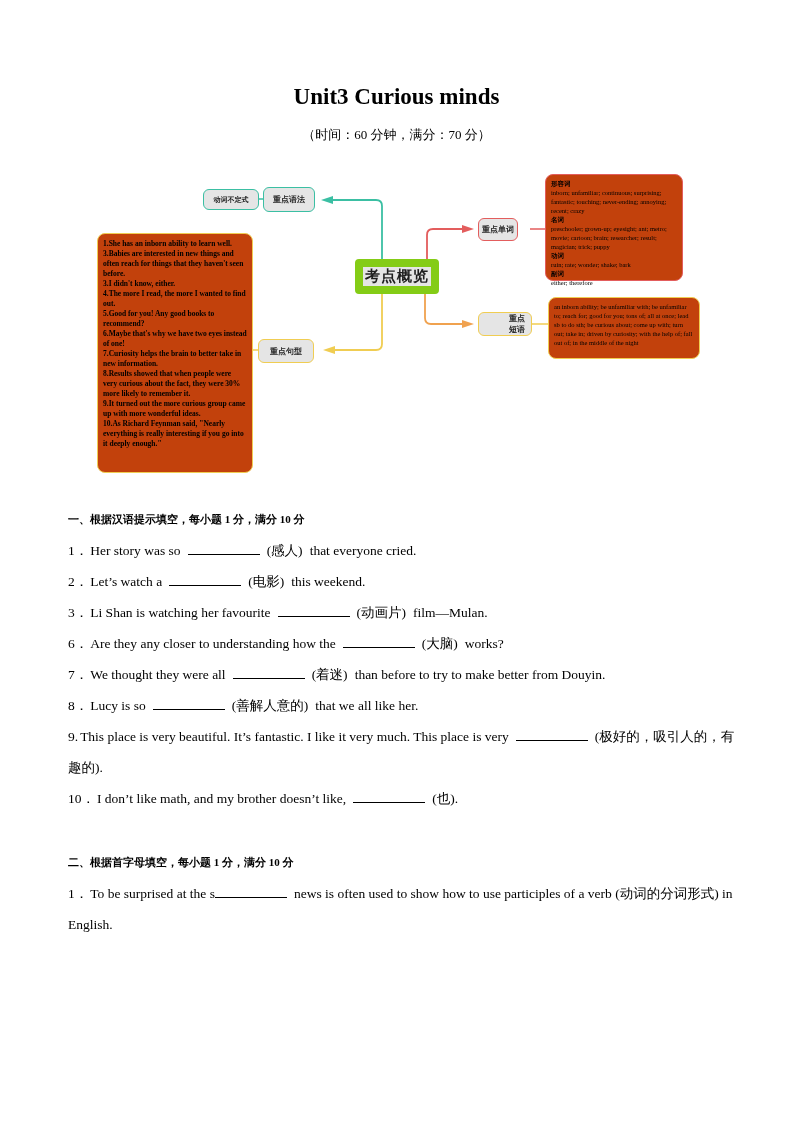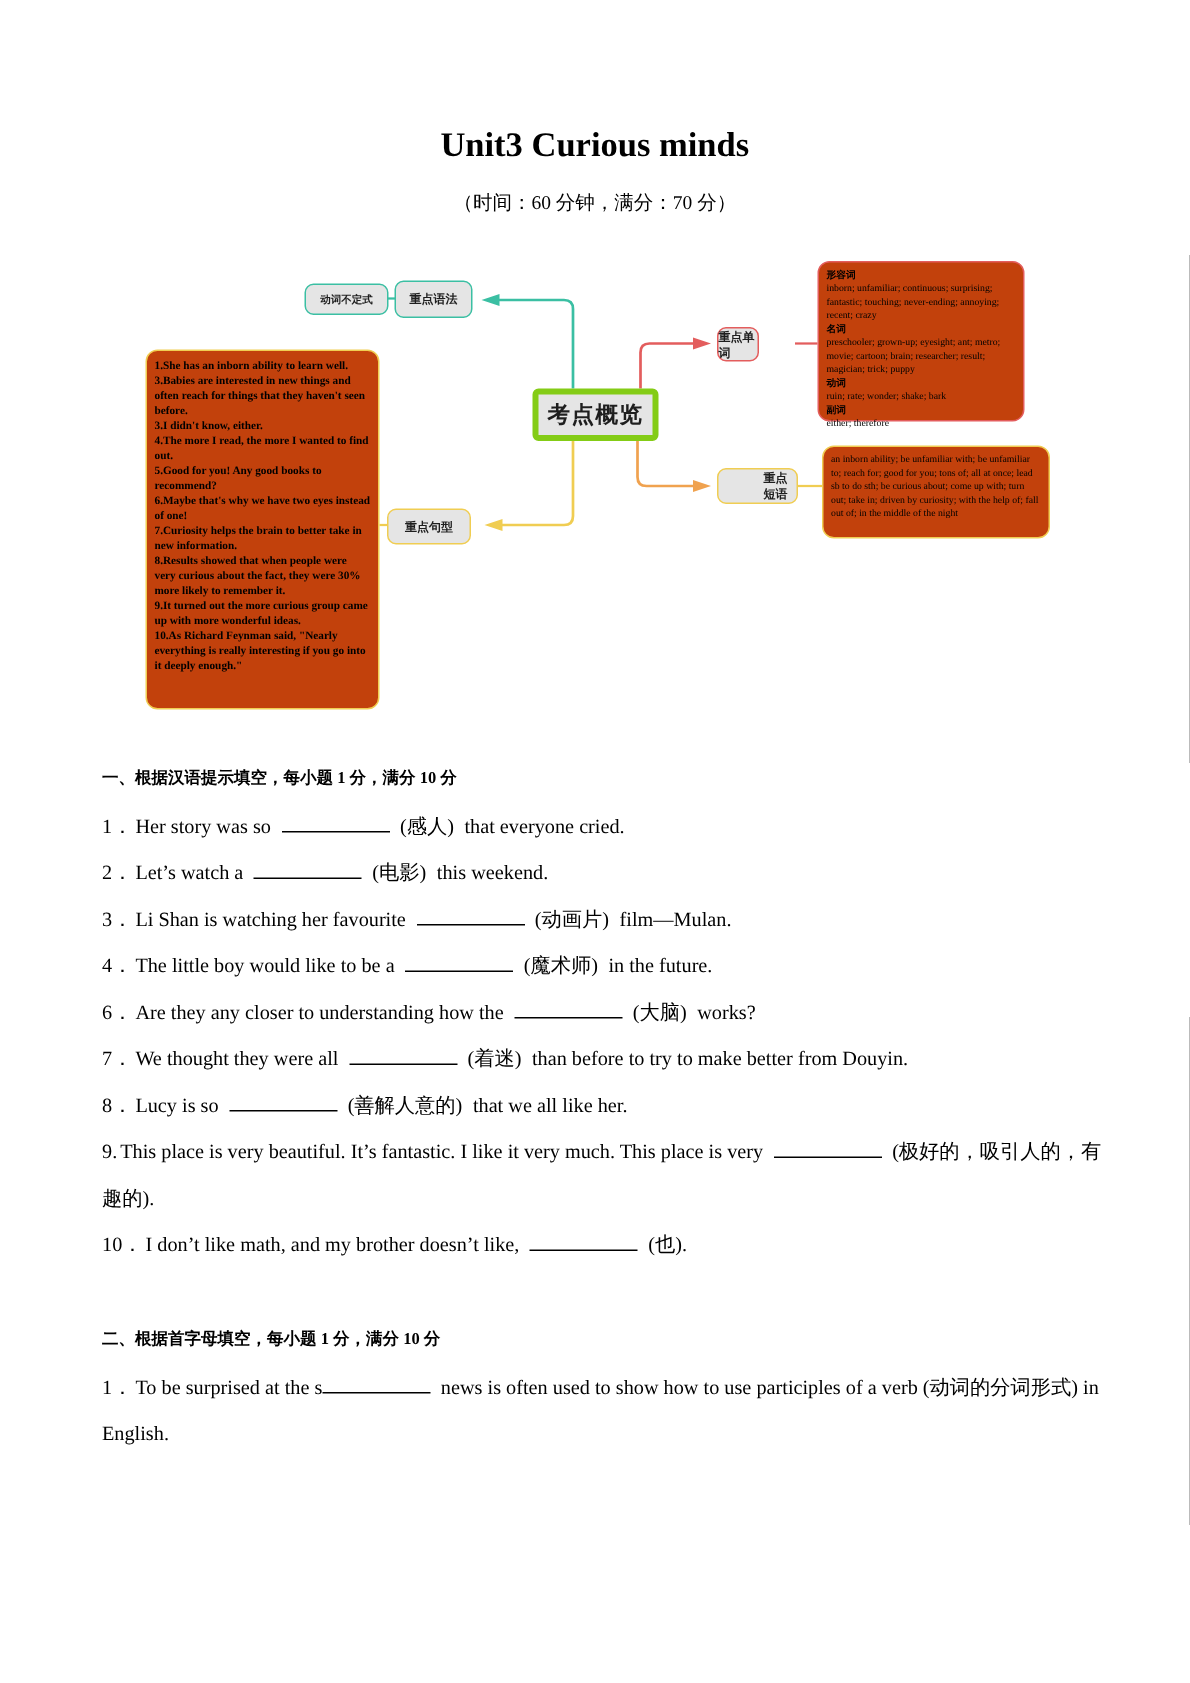--- a/index.html
+++ b/index.html
@@ -13,24 +13,24 @@
   .doc-subtitle{margin:13px 0 0 0;text-align:center;font-size:22px;font-weight:bold;line-height:26px;}
   .doc-meta{margin:17px 0 0 0;text-align:center;font-size:13px;line-height:15px;}
   
   .mindmap{position:relative;width:793px;height:320px;margin-top:24px;}
   .mindmap svg{position:absolute;left:0;top:0;}
   .mm-node{
     position:absolute;box-sizing:border-box;background:#e5e5e5;
     border-radius:6px;display:flex;align-items:center;justify-content:center;
     font-family:"Liberation Sans","DejaVu Sans",sans-serif;font-weight:bold;color:#1e1e1e;
   }
-  .mm-center{left:355px;top:93px;width:84px;height:35px;border:4px solid #84cc16;border-radius:4px;font-size:15px;letter-spacing:1px;}
+  .mm-center{left:355px;top:93px;width:84px;height:35px;border:8px solid #84cc16;border-radius:4px;font-size:15px;letter-spacing:1px;}
   .mm-grammar{left:263px;top:21px;width:52px;height:25px;border:1.5px solid #3bbfa3;font-size:8px;}
   .mm-infinitive{left:203px;top:23px;width:56px;height:21px;border:1px solid #3bbfa3;font-size:7px;}
-  .mm-words{left:478px;top:52px;width:28px;height:23px;border:1.5px solid #e35d5d;font-size:8px;}
+  .mm-words{left:478px;top:52px;width:40px;height:23px;border:1.5px solid #e35d5d;font-size:8px;}
   .mm-phrases{left:478px;top:146px;width:54px;height:24px;border:1.5px solid #f0cd52;font-size:8px;padding-left:30px;}
   .mm-patterns{left:258px;top:173px;width:56px;height:24px;border:1.5px solid #f0cd52;font-size:8px;}
   .mm-box{position:absolute;box-sizing:border-box;background:#c2410c;border-radius:8px;text-align:left;}
   .mm-sentences{
     left:97px;top:67px;width:156px;height:240px;border:1.5px solid #f0cd52;
     padding:5px 5px;font-size:7.5px;font-weight:bold;line-height:10px;
   }
   .mm-wordsbox{
     left:545px;top:8px;width:138px;height:107px;border:1.5px solid #e35d5d;
     padding:4px 5px;font-size:6.5px;line-height:9px;
@@ -118,23 +118,20 @@
     <div class="q-item">
       <span class="q-num">1．</span><span class="q-pre">Her story was so</span><span class="blank"></span><span class="q-hint">(感人)</span><span class="q-post">that everyone cried.</span>
     </div>
     <div class="q-item">
       <span class="q-num">2．</span><span class="q-pre">Let’s watch a</span><span class="blank"></span><span class="q-hint">(电影)</span><span class="q-post">this weekend.</span>
     </div>
     <div class="q-item">
       <span class="q-num">3．</span><span class="q-pre">Li Shan is watching her favourite</span><span class="blank"></span><span class="q-hint">(动画片)</span><span class="q-post">film—Mulan.</span>
     </div>
     <div class="q-item">
-      <span class="q-num">4．</span><span class="q-pre">The little boy would like to be a</span><span class="blank"></span><span class="q-hint">(魔术师)</span><span class="q-post">in the future.</span>
-    </div>
-    <div class="q-item">
       <span class="q-num">6．</span><span class="q-pre">Are they any closer to understanding how the</span><span class="blank"></span><span class="q-hint">(大脑)</span><span class="q-post">works?</span>
     </div>
     <div class="q-item">
       <span class="q-num">7．</span><span class="q-pre">We thought they were all</span><span class="blank"></span><span class="q-hint">(着迷)</span><span class="q-post">than before to try to make better from Douyin.</span>
     </div>
     <div class="q-item">
       <span class="q-num">8．</span><span class="q-pre">Lucy is so</span><span class="blank"></span><span class="q-hint">(善解人意的)</span><span class="q-post">that we all like her.</span>
     </div>
     <div class="q-item">
       <span class="q-num">9.</span><span class="q-pre">This place is very beautiful. It’s fantastic. I like it very much. This place is very</span><span class="blank"></span><span class="q-hint">(极好的，吸引人的，有趣的).</span><span class="q-post"></span>

